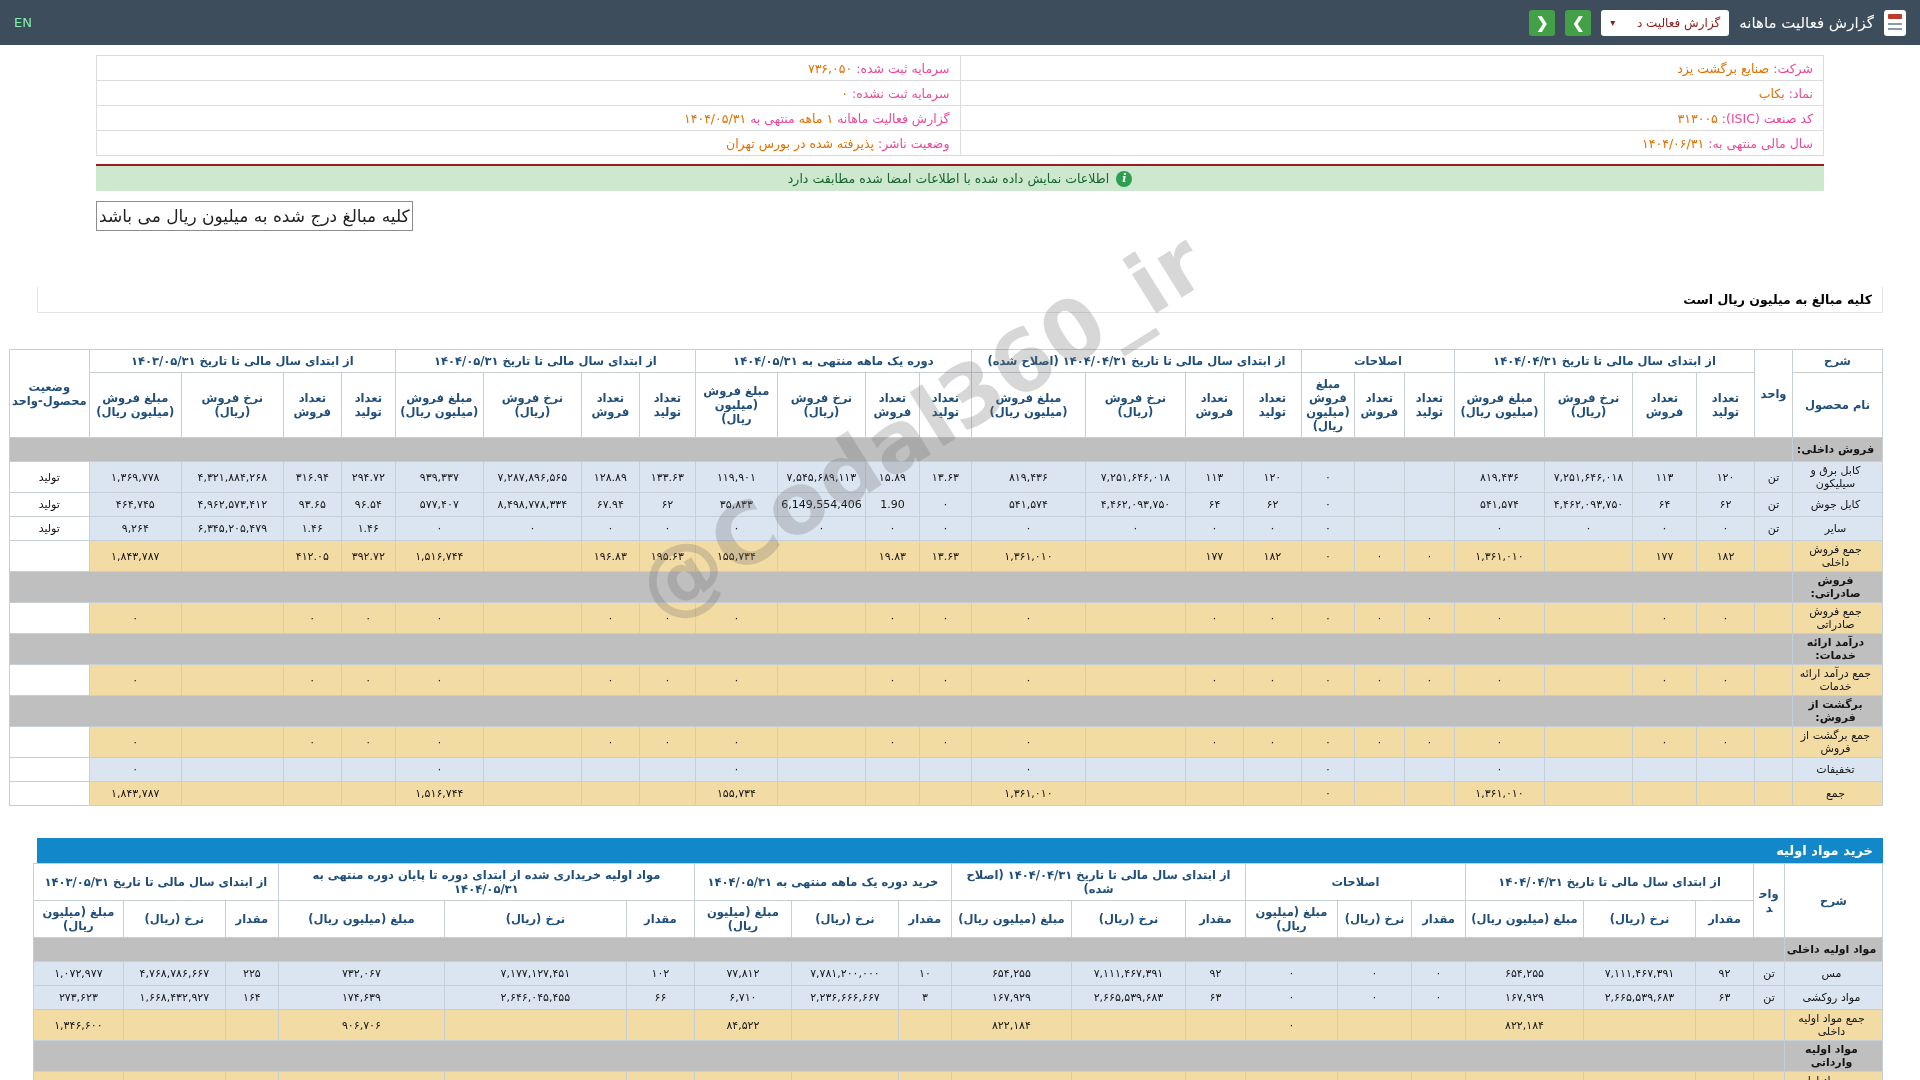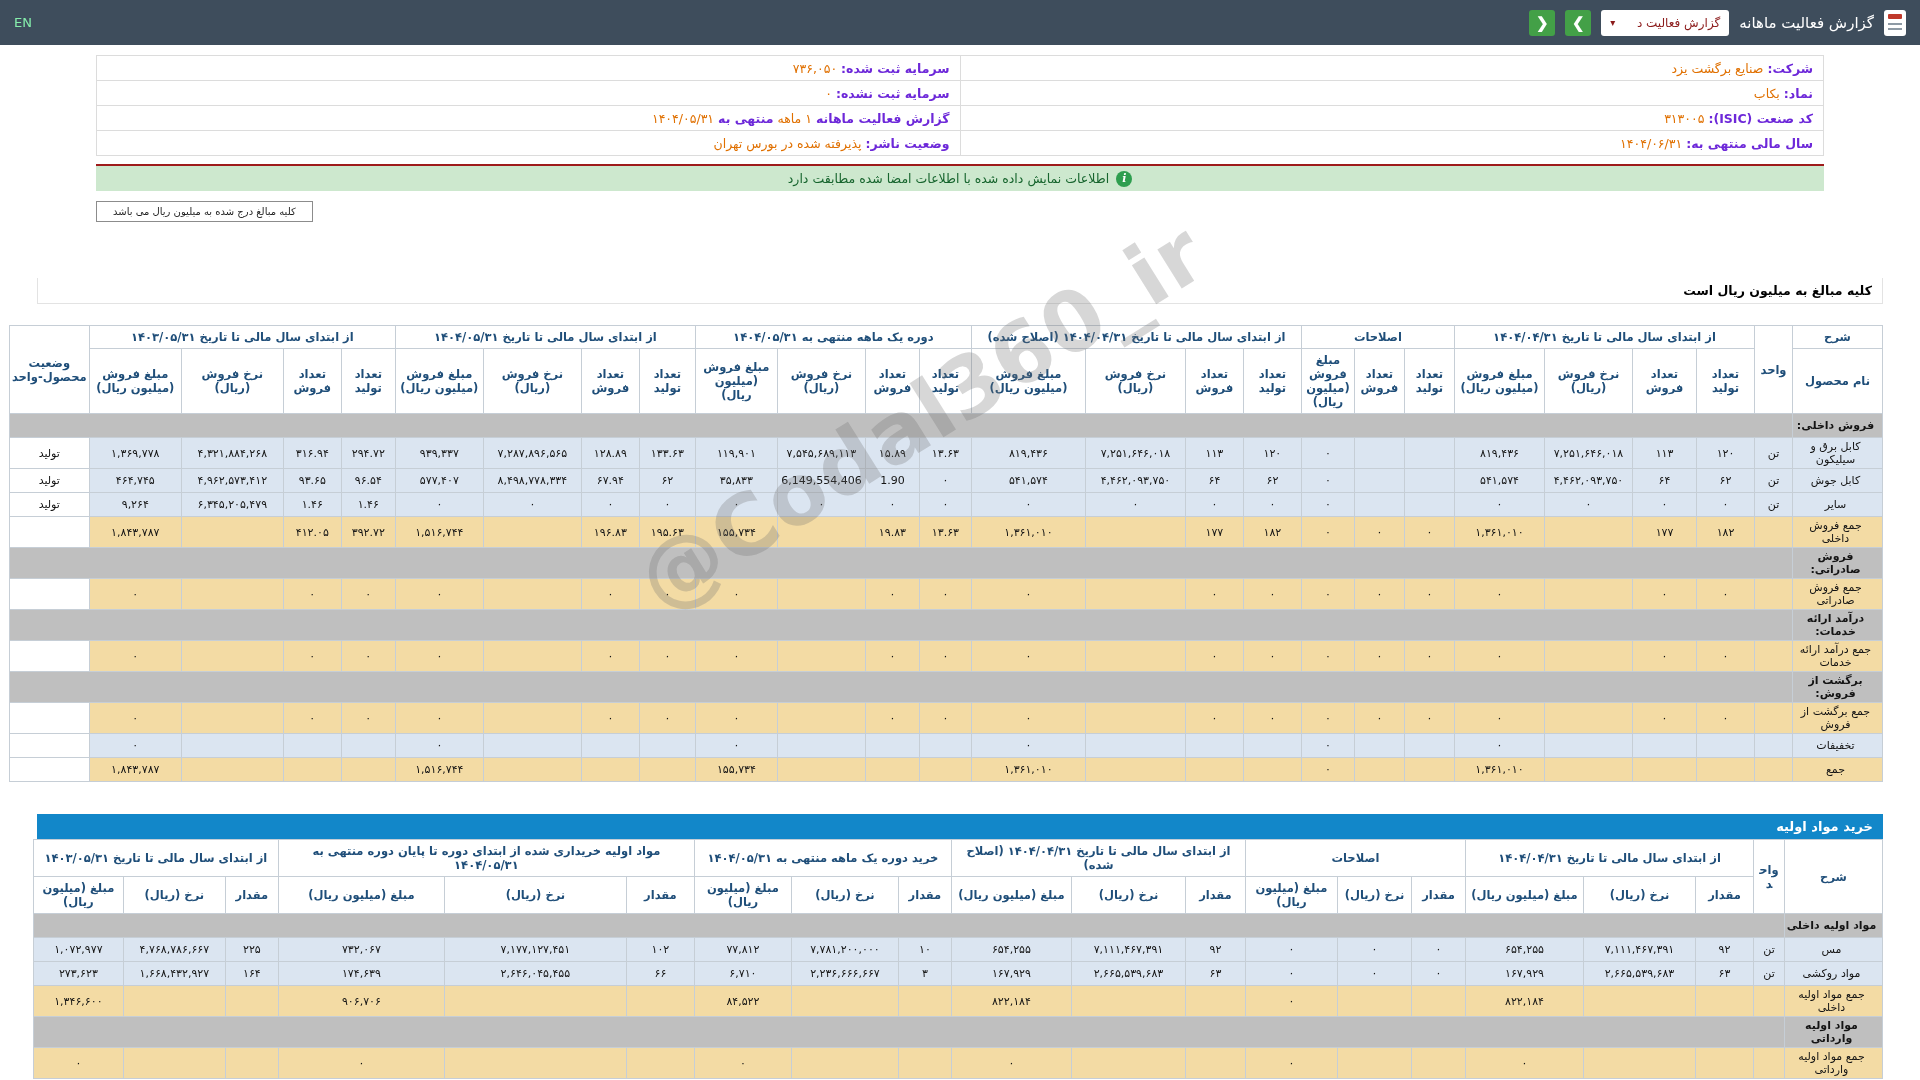--- a/index.html
+++ b/index.html
@@ -14,36 +14,36 @@
   .topbar-select{background:#fff;border-radius:3px;height:26px;display:flex;align-items:center;gap:10px;
     padding:0 9px;font-size:12px;color:#8B1A1A;min-width:128px;cursor:pointer;justify-content:space-between}
   .caret{font-size:10px;color:#8B1A1A}
   .nav-btn{width:26px;height:26px;background:#43A047;color:#fff;border:none;border-radius:3px;
     font-size:15px;font-weight:bold;display:flex;align-items:center;justify-content:center;cursor:pointer;line-height:1}
   .en{color:#86efac;font-size:13px;margin-inline-start:auto;cursor:pointer}
   
   .info-wrap{margin:10px 96px 0}
   table.info{width:100%;border-collapse:collapse}
   .info td{border:1px solid #DCDCDC;padding:3px 10px;font-size:12.5px;height:25px;width:50%;background:#fff}
-  .lbl{color:#6d28d9;font-weight:bold}
+  .lbl{color:#ec4899;font-weight:normal}
   .val{color:#E07000}
   
   .banner{margin:8px 96px 0;background:#CDE8CE;border-top:2px solid #9E1B1B;height:27px;
     display:flex;align-items:center;justify-content:center;gap:7px;font-size:12.5px;color:#17652E}
   .info-icon{width:16px;height:16px;border-radius:50%;background:#2E9E4F;color:#fff;font-size:11px;
     font-weight:bold;font-style:italic;display:flex;align-items:center;justify-content:center;
     font-family:"DejaVu Serif",serif;flex:0 0 auto}
   .note-row{margin:10px 96px 0;display:flex}
-  .note-box{margin-right:auto;border:1px solid #8C8C8C;background:#fff;padding:4px 16px;font-size:10px;color:#1F1F1F}
+  .note-box{margin-right:auto;border:1px solid #8C8C8C;background:#fff;padding:4px 2px;font-size:17px;color:#1F1F1F}
   
   .main{margin:56px 37px 0;position:relative}
   .sec-bar{background:#1287C9;color:#fff;font-weight:bold;font-size:13px;padding:5px 10px;text-align:right}
   .sec-bar2{margin-top:32px}
   .sub-bar{border:1px solid #E3E3E3;border-top:none;background:#fff;padding:5px 10px;font-weight:bold;
-    font-size:12.5px;color:#000;text-align:right;margin-bottom:21px}
+    font-size:12.5px;color:#000;text-align:right;margin-bottom:36px}
   
   .grid{width:100%;border-collapse:collapse;table-layout:fixed}
   .grid th,.grid td{border:1px solid #C6CED6;text-align:center;vertical-align:middle;word-wrap:break-word;overflow:hidden}
   .grid th{color:#1F4E79;font-weight:bold;background:#FFFFFF;font-size:11.5px;padding:4px 2px}
   .grid td{color:#141414;font-size:11px;padding:2px 1px;height:24px}
   .r-blue td{background:#DBE5F1}
   .r-tan td{background:#F3DBA4}
   .r-section td{background:#BFBFBF;font-weight:bold}
   .c-name{text-align:right;padding-right:5px !important}
   .c-status{background:#fff !important}

